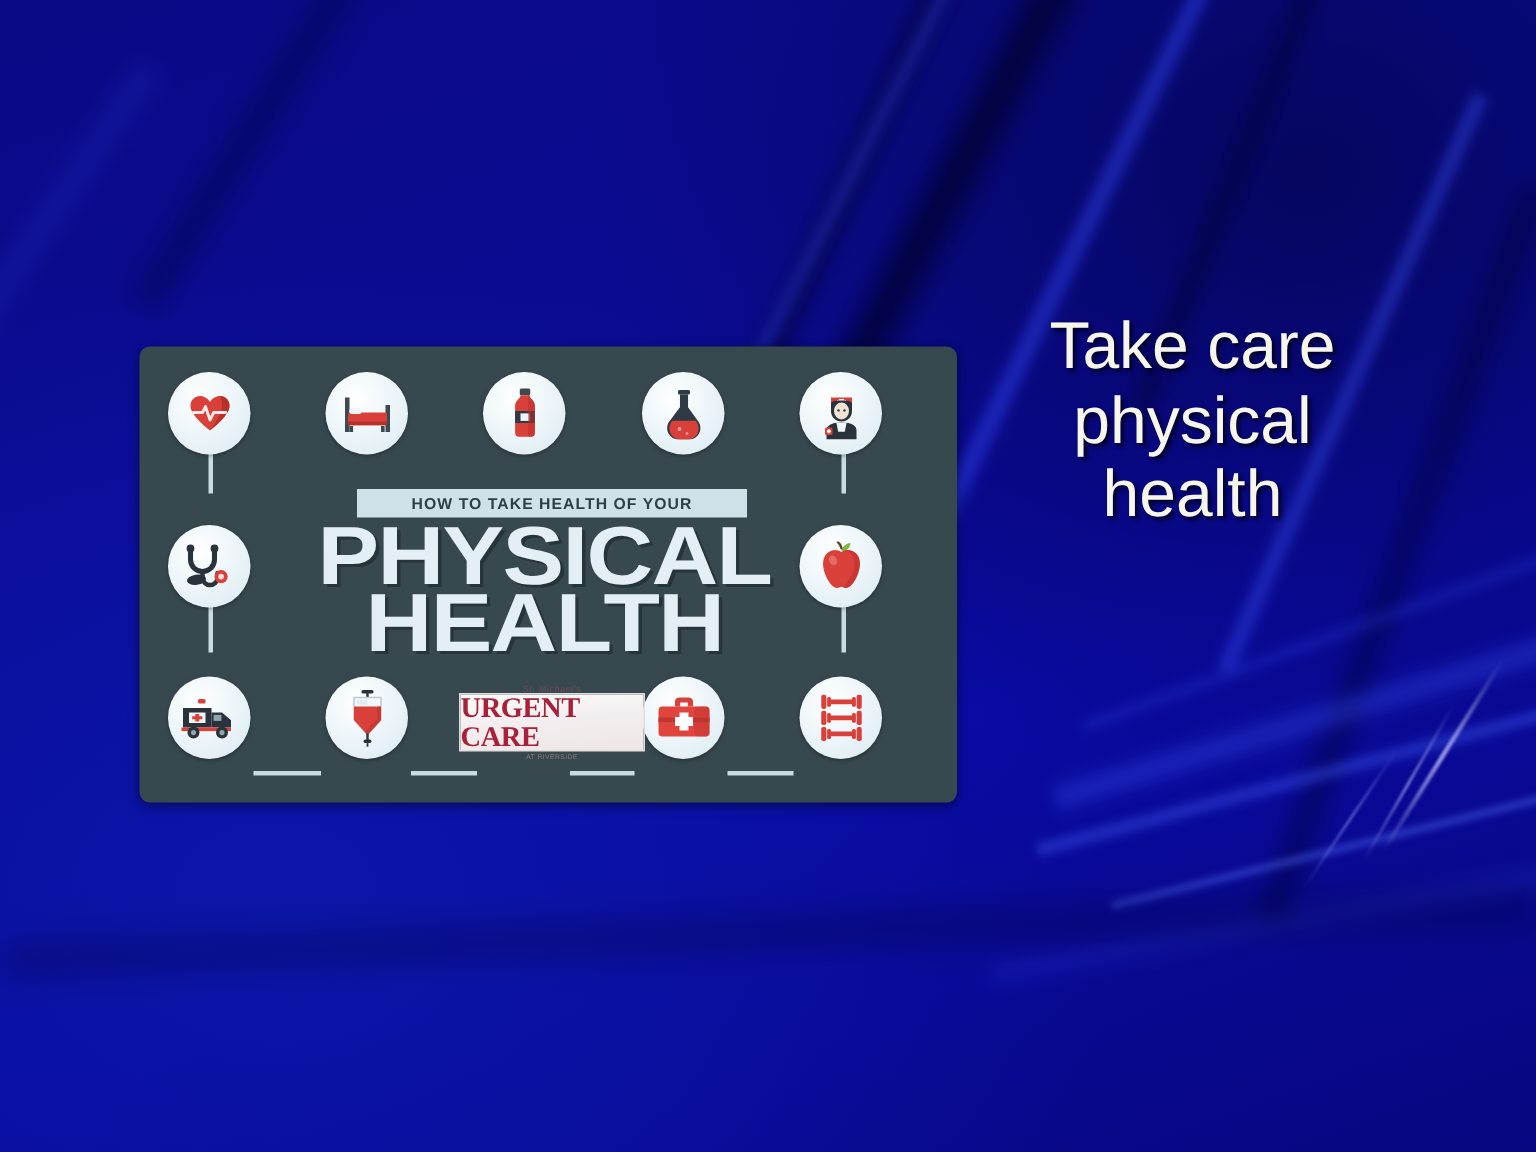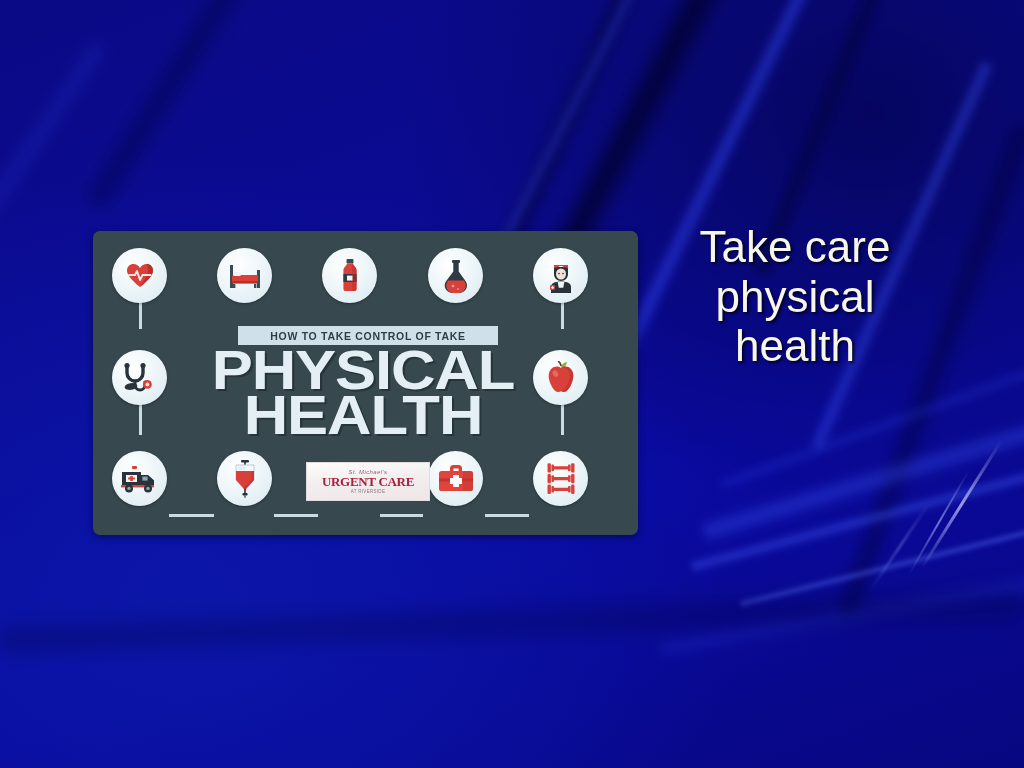--- a/index.html
+++ b/index.html
@@ -85,26 +85,26 @@
             color:#e3eff4;letter-spacing:-1px;
             text-shadow:2px 2px 0 rgba(0,0,0,.28);}
   #t-physical{font-size:55px;transform:scaleX(1.12);}
   #t-health{font-size:55px;transform:scaleX(1.12);}
 
   #logo{position:absolute;left:306px;top:462px;width:122px;height:37px;z-index:4;
         background:linear-gradient(175deg,#fdfdf8 0%,#f3eef0 45%,#efe6e6 100%);
         border:1px solid #e2dcdc;
         display:flex;flex-direction:column;align-items:center;justify-content:center;}
   #logo .l1{font-size:6px;color:#7a4a5e;letter-spacing:.4px;font-style:italic;opacity:.85;}
-  #logo .l2{font-size:13px;font-weight:bold;color:#a8203a;letter-spacing:-.3px;
+  #logo .l2{font-size:19px;font-weight:bold;color:#a8203a;letter-spacing:-.3px;
             font-family:"Liberation Serif",serif;line-height:1;}
   #logo .l3{font-size:4.5px;color:#8a7a80;letter-spacing:.3px;margin-top:1px;}
 
   
-  #caption{position:absolute;left:650px;top:222px;width:290px;
+  #caption{position:absolute;left:650px;top:206px;width:290px;
            text-align:center;color:#f7f6ea;
            font-family:"Liberation Sans",sans-serif;
            font-size:44px;line-height:1.13;font-weight:normal;
            text-shadow:2px 2px 3px rgba(0,0,20,.85);}
   #caption .ln{display:block;}
 </style>
 </head>
 <body>
 
 <div id="slide">
@@ -284,21 +284,21 @@
           <rect x="3.5" y="22.6" width="3.4" height="9.4" rx="1.2"></rect>
           <rect x="7.4" y="24" width="2.6" height="6.6" rx="1"></rect>
           <rect x="27.1" y="22.6" width="3.4" height="9.4" rx="1.2"></rect>
           <rect x="24" y="24" width="2.6" height="6.6" rx="1"></rect>
         </g>
       </svg>
     </div>
   </div>
 
   <div id="banner">
-    <span>HOW TO TAKE CONTROL OF TAKE</span>
+    <span>HOW TO TAKE HEALTH OF YOUR</span>
   </div>
 
   <div id="bigtitle">
     <div id="t-physical">PHYSICAL</div>
     <div id="t-health">HEALTH</div>
   </div>
 
   <div id="logo">
     <span class="l1">St. Michael's</span>
     <span class="l2">URGENT CARE</span>

